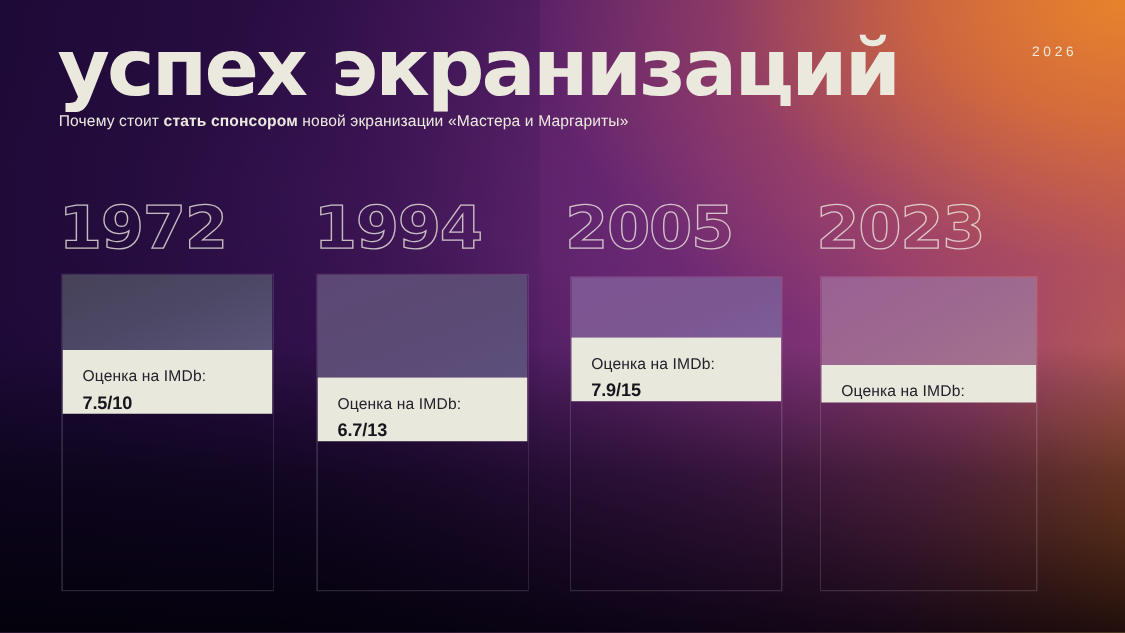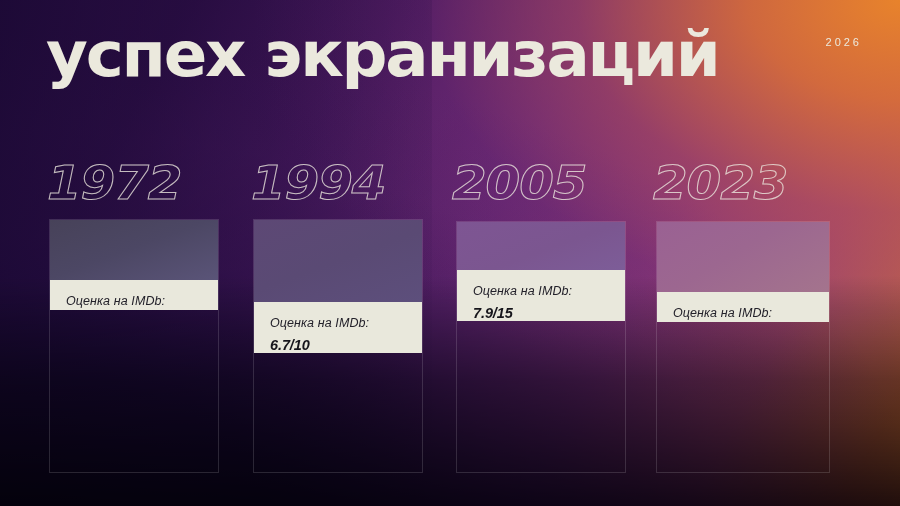--- a/index.html
+++ b/index.html
@@ -76,37 +76,36 @@
   }
   .subtitle b { font-weight: 700; }
 
   
   .years {
     position: absolute;
     left: 0; top: 0;
     width: 900px; height: 506px;
     z-index: 5;
     pointer-events: none;
-    font-style: italic;
   }
   .year-outline {
     position: absolute;
     font-family: "DejaVu Sans", sans-serif;
     font-size: 47px;
     font-weight: 700;
     letter-spacing: -1px;
     color: transparent;
     -webkit-text-stroke: 1px rgba(236,233,222,0.80);
     white-space: nowrap;
     transform: scaleX(1.06);
     transform-origin: left center;
   }
 
   
-  .cards { position: absolute; left:0; top:0; width:832px; height:506px; z-index: 5; font-style: italic; }
+  .cards { position: absolute; left:0; top:0; width:832px; height:506px; z-index: 5; }
   .card {
     position: absolute;
     overflow: hidden;
     box-shadow: 0 0 0 1px rgba(255,255,255,0.14);
   }
   .card-poster {
     width: 100%;
     display: block;
   }
   .card-body {
@@ -132,42 +131,46 @@
 </style>
 </head>
 <body>
 
 <div class="slide">
 
   <div class="year-badge">2026</div>
 
   <h1 class="title">успех экранизаций</h1>
 
+  <p class="subtitle">
+    <span>Почему стоит </span><b>стать спонсором</b><span> новой экранизации «Мастера и Маргариты»</span>
+  </p>
 
   <div class="years">
     <div class="year-outline" style="left:47px; top:155px;">1972</div>
     <div class="year-outline" style="left:251px; top:155px;">1994</div>
     <div class="year-outline" style="left:452px; top:155px;">2005</div>
     <div class="year-outline" style="left:653px; top:155px;">2023</div>
   </div>
 
   <div class="cards">
 
     <div class="card" style="left:50px; top:220px; width:168px; height:252px;">
       <div class="card-poster" style="height:60px; background:linear-gradient(160deg,#474259 0%,#4c4764 48%,#5a5478 100%);"></div>
       <div class="card-body">
         <p class="card-label">Оценка на IMDb:</p>
+        <p class="card-score">7.5/10</p>
       </div>
     </div>
 
     <div class="card" style="left:254px; top:220px; width:168px; height:252px;">
       <div class="card-poster" style="height:82px; background:linear-gradient(160deg,#5d4875 0%,#5a4a74 50%,#5d4f7c 100%);"></div>
       <div class="card-body">
         <p class="card-label">Оценка на IMDb:</p>
-        <p class="card-score">6.7/10</p>
+        <p class="card-score">6.7/13</p>
       </div>
     </div>
 
     <div class="card" style="left:457px; top:222px; width:168px; height:250px;">
       <div class="card-poster" style="height:48px; background:linear-gradient(160deg,#7e5593 0%,#7b5690 55%,#7d5d98 100%);"></div>
       <div class="card-body">
         <p class="card-label">Оценка на IMDb:</p>
         <p class="card-score">7.9/15</p>
       </div>
     </div>

